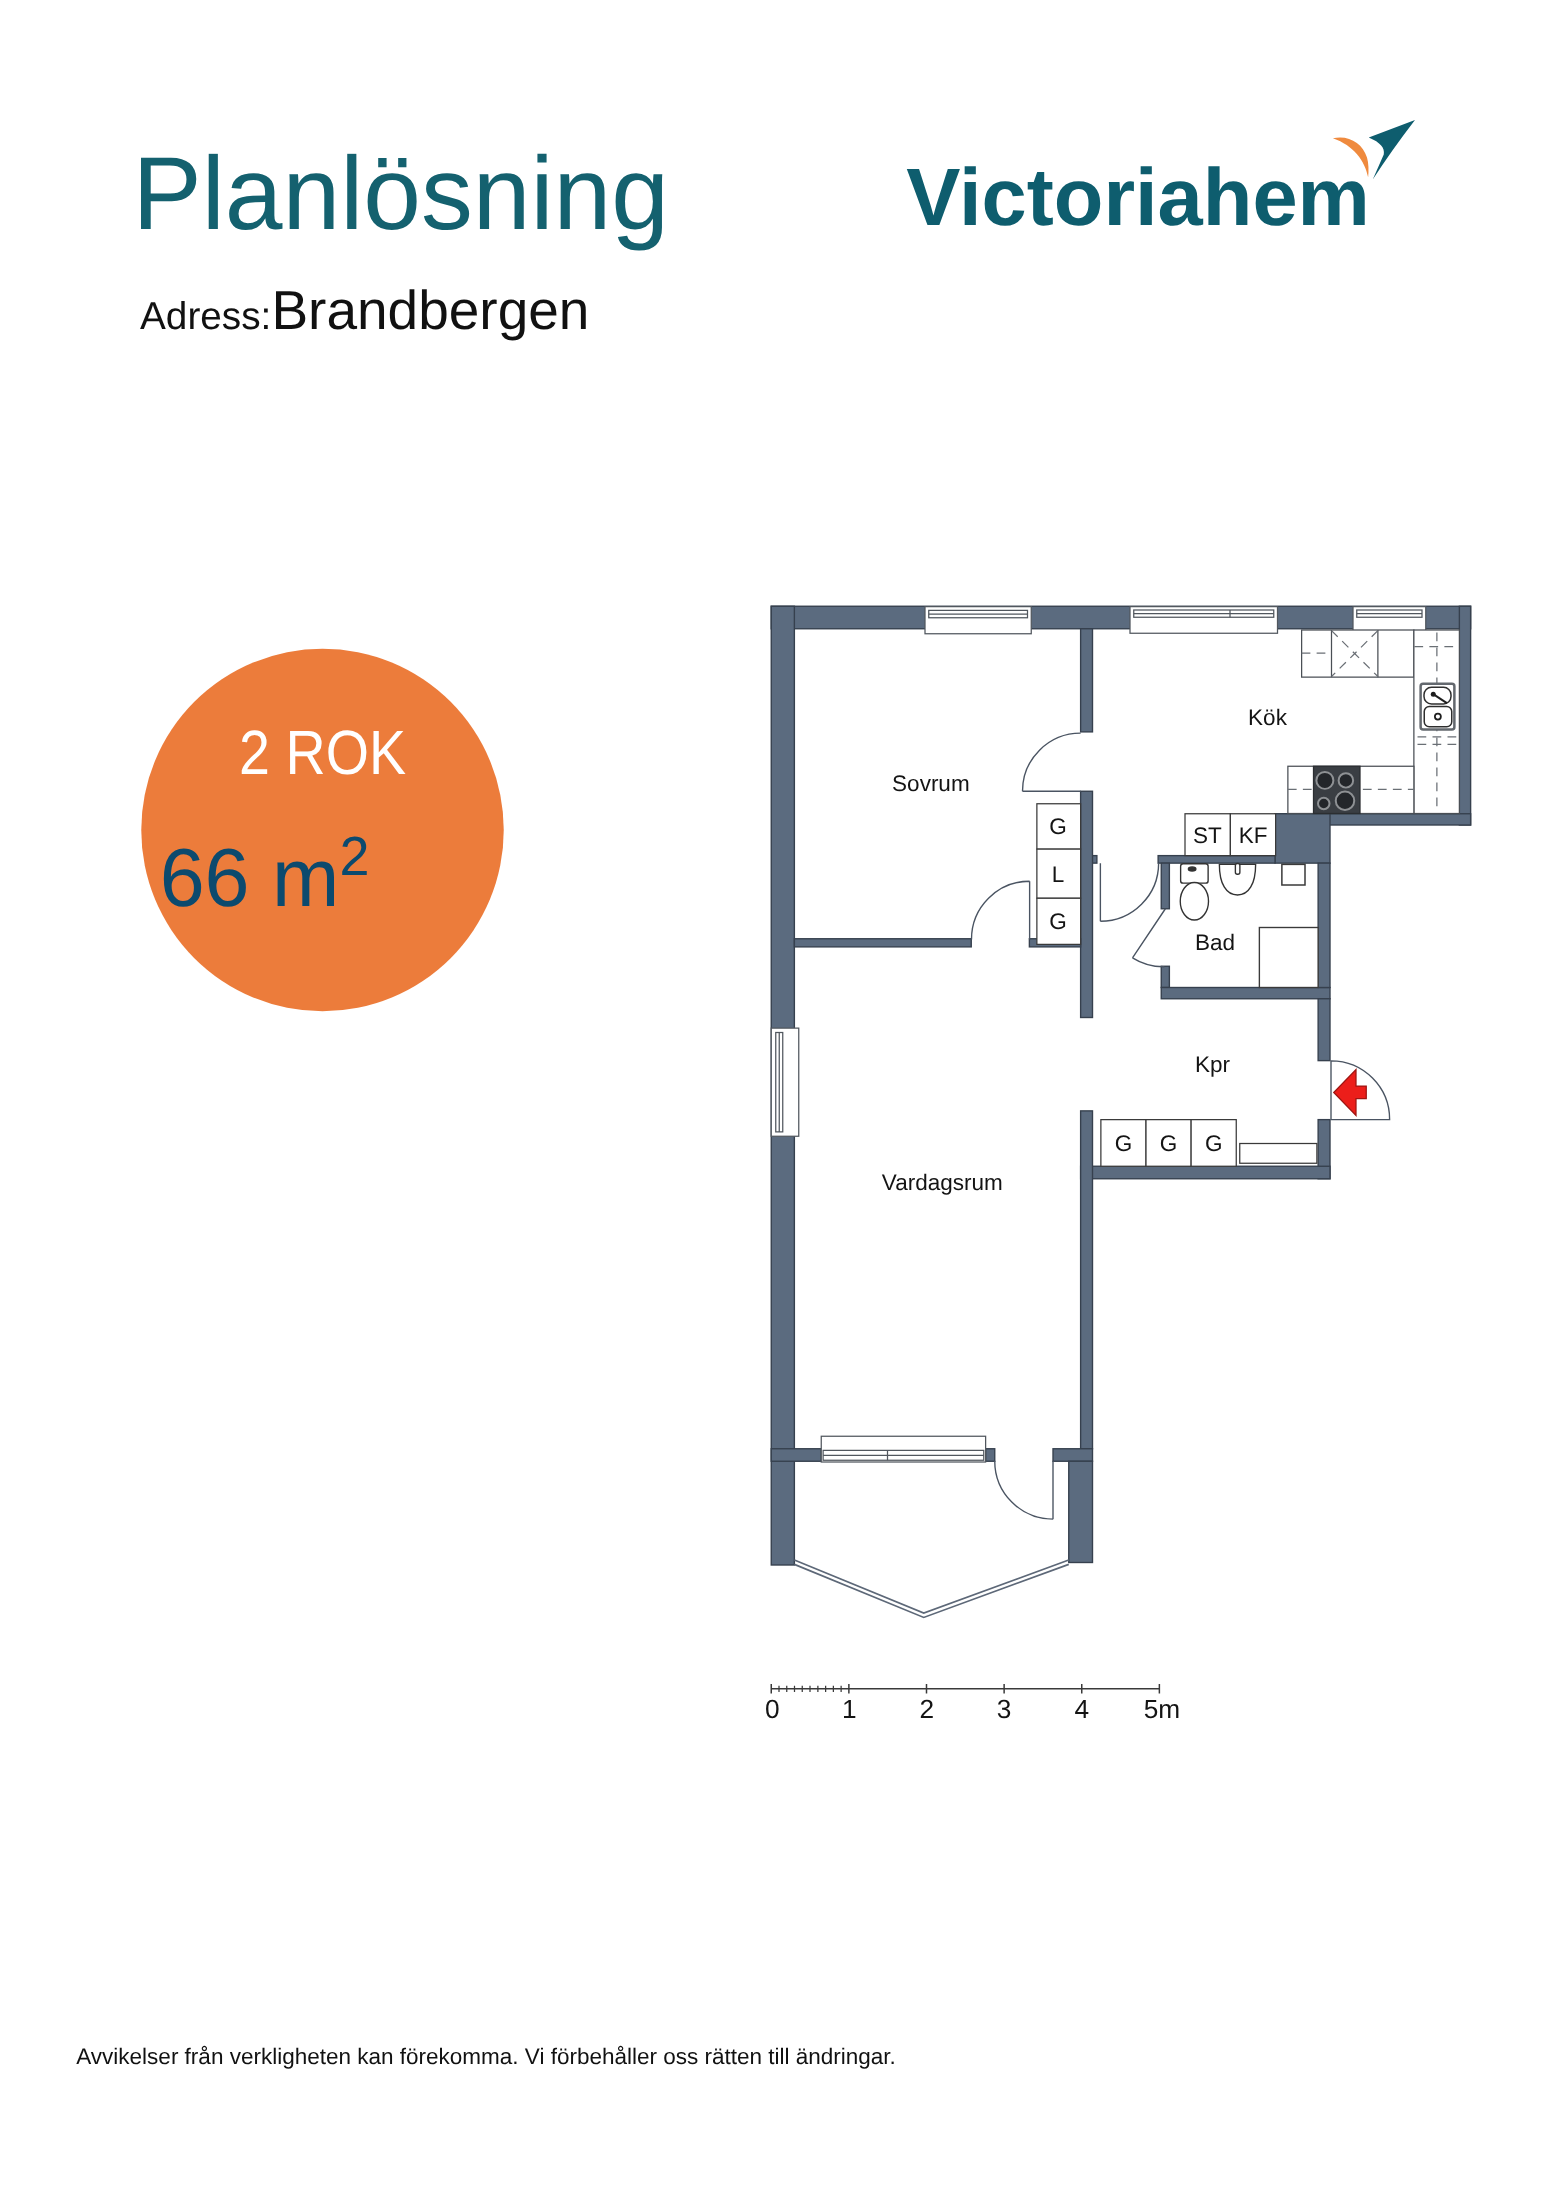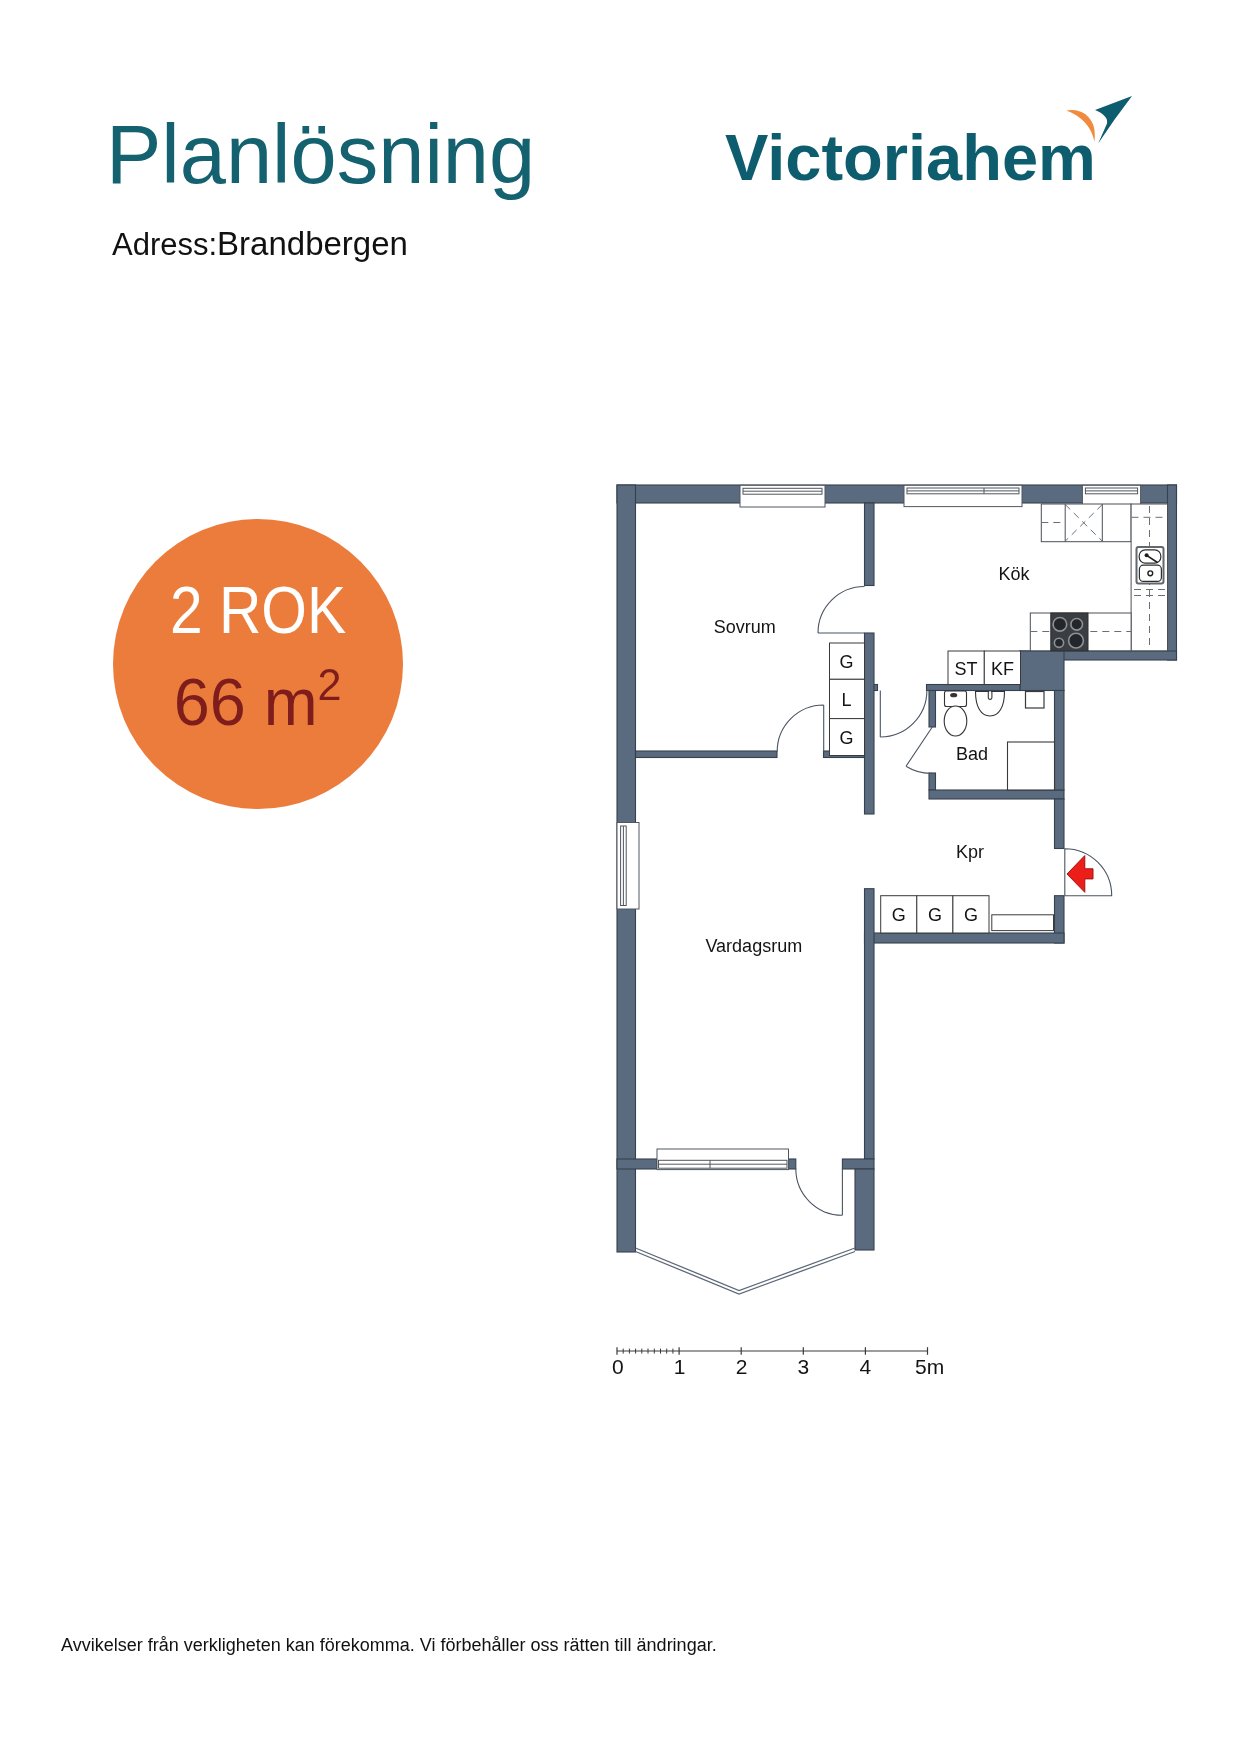--- a/index.html
+++ b/index.html
@@ -5,36 +5,36 @@
 html,body{margin:0;padding:0;background:#ffffff;font-family:"Liberation Sans",sans-serif;}
 #page{position:relative;width:1240px;height:1754px;overflow:hidden;background:#ffffff;}
 .abs{position:absolute;}
 </style>
 </head>
 <body>
 <div id="page">
 
 <div class="abs" id="title" style="left:106px;top:113px;font-size:83px;line-height:1;color:#14616F;">Planlösning</div>
 
-<div class="abs" id="adress" style="left:112px;top:227px;font-size:31px;line-height:1;color:#111111;">Adress:<span style="font-size:33px;">Brandbergen</span></div>
+<div class="abs" id="adress" style="left:112px;top:227px;font-size:31px;line-height:1;color:#111111;">Adress:<span style="font-size:44px;">Brandbergen</span></div>
 
 <svg class="abs" id="logo" style="left:700px;top:80px;" width="460" height="120" viewBox="0 0 460 120">
 
   <text x="25" y="100" font-family="Liberation Sans, sans-serif" font-weight="bold" font-size="65" fill="#0E5D6E">Victoriahem</text>
 
   <path d="M 366.3 30.6 C 379 27.8 390 34.5 393.6 46 C 394.9 50.5 395.1 56.5 394.5 61.8 C 391.8 48.5 383 36.5 366.3 30.6 Z" fill="#EF8A3E"></path>
 
   <path d="M 432 16 L 395 30 C 404.5 34 408 38.5 407 43.5 L 398.2 63.6 Q 413.5 40 432 16 Z" fill="#0E5D6E"></path>
 </svg>
 
 <div class="abs" id="badge" style="left:113px;top:519px;width:290px;height:290px;border-radius:50%;background:#EC7C3B;"></div>
 
-<div class="abs" style="left:113px;top:577px;width:290px;text-align:center;font-size:66px;line-height:1;color:#ffffff;"><span style="display:inline-block;transform:scaleX(0.89);">2 ROK</span></div>
-
-<div class="abs" style="left:113px;top:669px;width:290px;text-align:center;font-size:66px;line-height:1;color:#7f1d1d;"><span style="display:inline-block;transform:scaleX(0.98);">66 m<span style="font-size:44px;position:relative;top:-25px;">2</span></span></div>
+<div class="abs" style="left:113px;top:577px;width:290px;text-align:center;font-size:50px;line-height:1;color:#ffffff;"><span style="display:inline-block;transform:scaleX(0.89);">2 ROK</span></div>
+
+<div class="abs" style="left:126px;top:669px;width:290px;text-align:left;font-size:66px;line-height:1;color:#0c4a6e;"><span style="display:inline-block;transform:scaleX(0.98);">66 m<span style="font-size:44px;position:relative;top:-25px;">2</span></span></div>
 
 <svg class="abs" id="plan" style="left:0;top:0;" width="1240" height="1754" viewBox="0 0 1240 1754">
 <g fill="#5B6B7F" stroke="#36404E" stroke-width="1.1">
 
 <rect x="617" y="485" width="559.5" height="18"></rect>
 
 <rect x="617" y="485" width="18.5" height="767"></rect>
 
 <rect x="1167.5" y="485" width="9" height="175"></rect>
 

